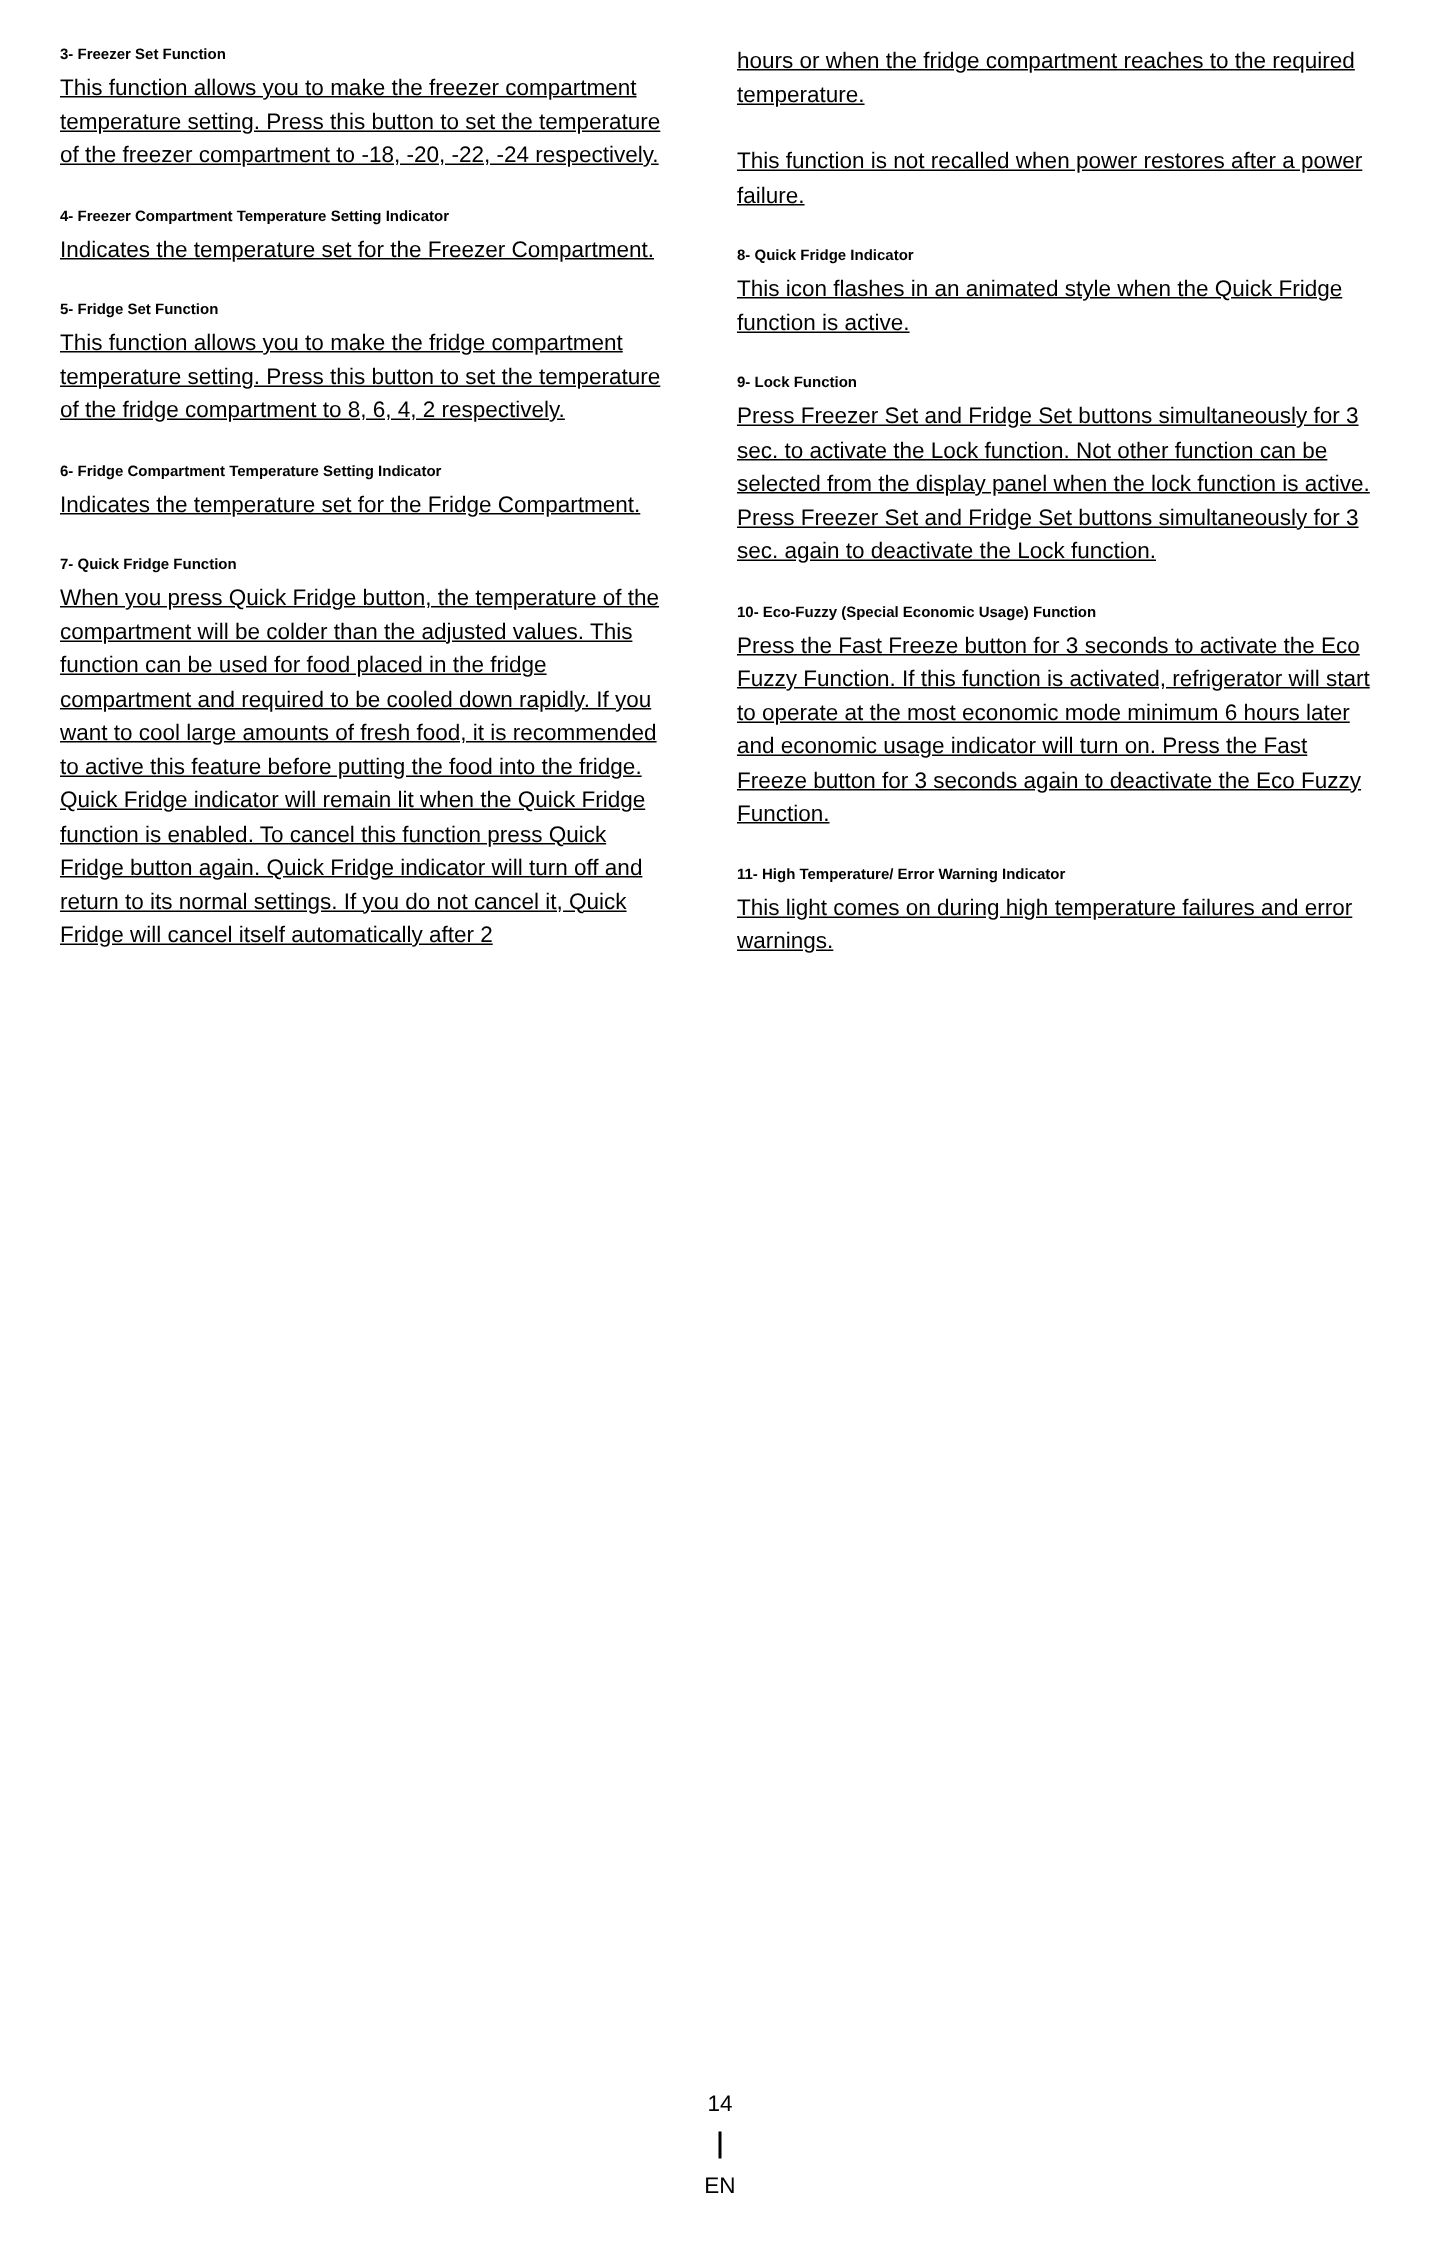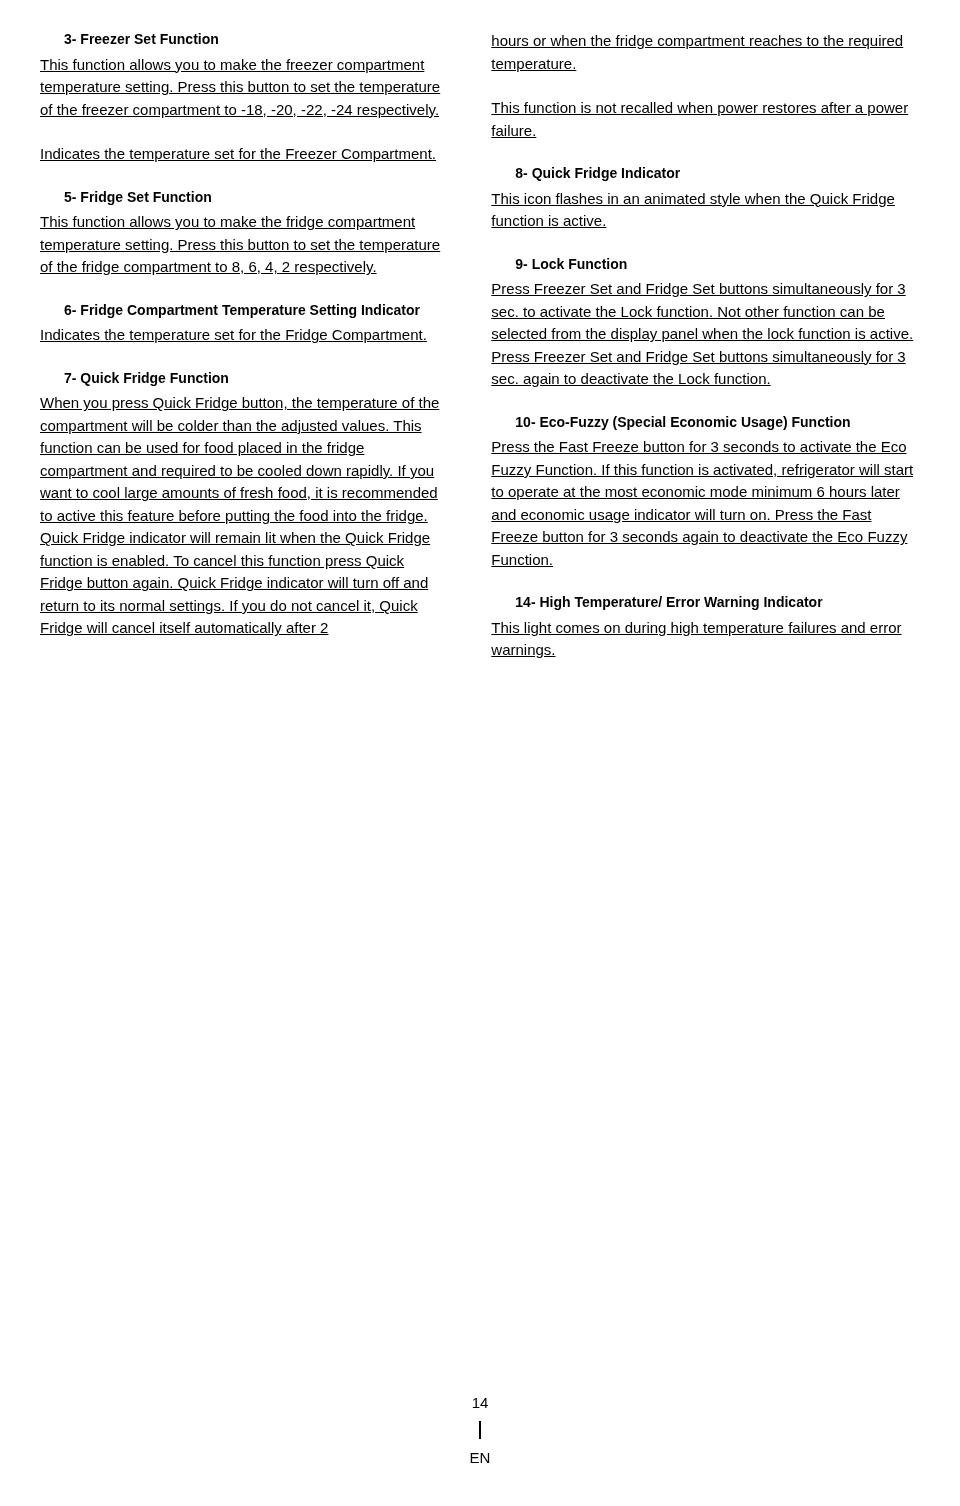--- a/index.html
+++ b/index.html
@@ -34,24 +34,23 @@
     }
     .col-right {
       width: 490px;
       padding-left: 20px;
     }
     .section {
       margin-bottom: 22px;
     }
     .section-title-bold {
       font-weight: bold;
-      font-size: 14px;
+      font-size: 10px;
       line-height: 1.4;
       margin-bottom: 4px;
-      margin-left: 24px;
     }
     .section-text {
       font-size: 15px;
       line-height: 1.5;
       text-decoration: underline;
     }
     .footer {
       display: flex;
       flex-direction: column;
       align-items: center;
@@ -80,20 +79,21 @@
 <div class="page-container">
   <div class="two-col">
     <div class="col-left">
 
       <div class="section">
         <div class="section-title-bold">3- Freezer Set Function</div>
         <div class="section-text">This function allows you to make the freezer compartment temperature setting. Press this button to set the temperature of the freezer compartment to -18, -20, -22, -24 respectively.</div>
       </div>
 
       <div class="section">
+        <div class="section-title-bold">4- Freezer Compartment Temperature Setting Indicator</div>
         <div class="section-text">Indicates the temperature set for the Freezer Compartment.</div>
       </div>
 
       <div class="section">
         <div class="section-title-bold">5- Fridge Set Function</div>
         <div class="section-text">This function allows you to make the fridge compartment temperature setting. Press this button to set the temperature of the fridge compartment to 8, 6, 4, 2 respectively.</div>
       </div>
 
       <div class="section">
         <div class="section-title-bold">6- Fridge Compartment Temperature Setting Indicator</div>
@@ -124,21 +124,21 @@
         <div class="section-title-bold">9- Lock Function</div>
         <div class="section-text">Press Freezer Set and Fridge Set buttons simultaneously for 3 sec. to activate the Lock function. Not other function can be selected from the display panel when the lock function is active. Press Freezer Set and Fridge Set buttons simultaneously for 3 sec. again to deactivate the Lock function.</div>
       </div>
 
       <div class="section">
         <div class="section-title-bold">10- Eco-Fuzzy (Special Economic Usage) Function</div>
         <div class="section-text">Press the Fast Freeze button for 3 seconds to activate the Eco Fuzzy Function. If this function is activated, refrigerator will start to operate at the most economic mode minimum 6 hours later and economic usage indicator will turn on. Press the Fast Freeze button for 3 seconds again to deactivate the Eco Fuzzy Function.</div>
       </div>
 
       <div class="section">
-        <div class="section-title-bold">14- High Temperature/ Error Warning Indicator</div>
+        <div class="section-title-bold">11- High Temperature/ Error Warning Indicator</div>
         <div class="section-text">This light comes on during high temperature failures and error warnings.</div>
       </div>
     </div>
   </div>
   <div class="footer">
     <span class="footer-page">14</span>
     <span class="footer-divider"></span>
     <span class="footer-lang">EN</span>
   </div>
 </div>

